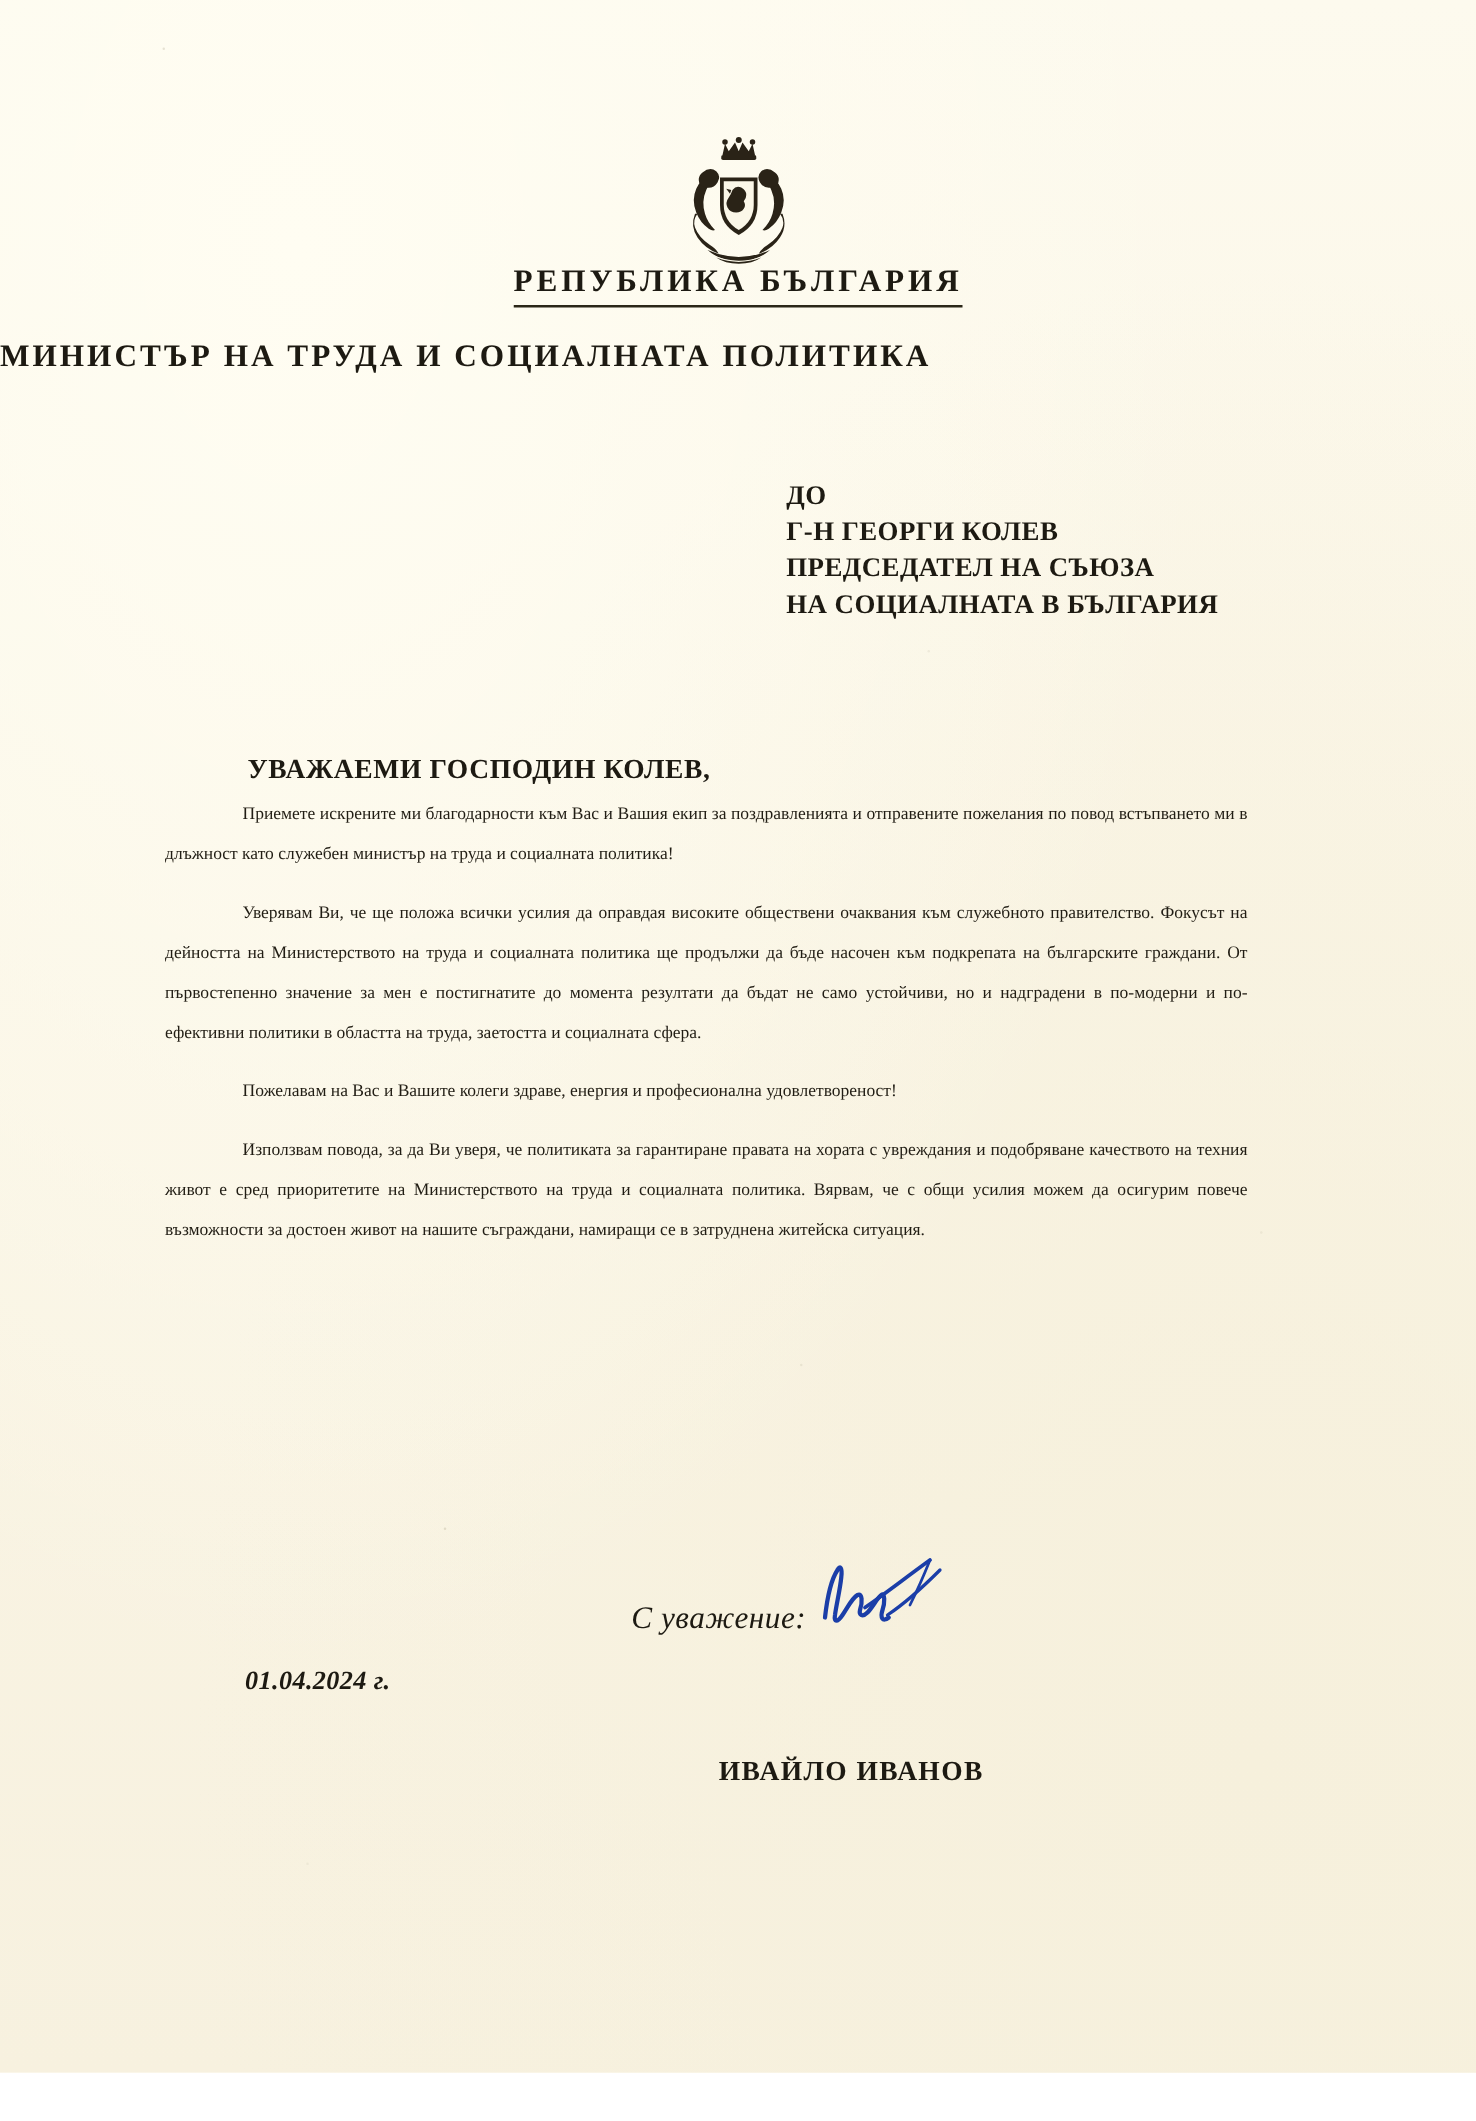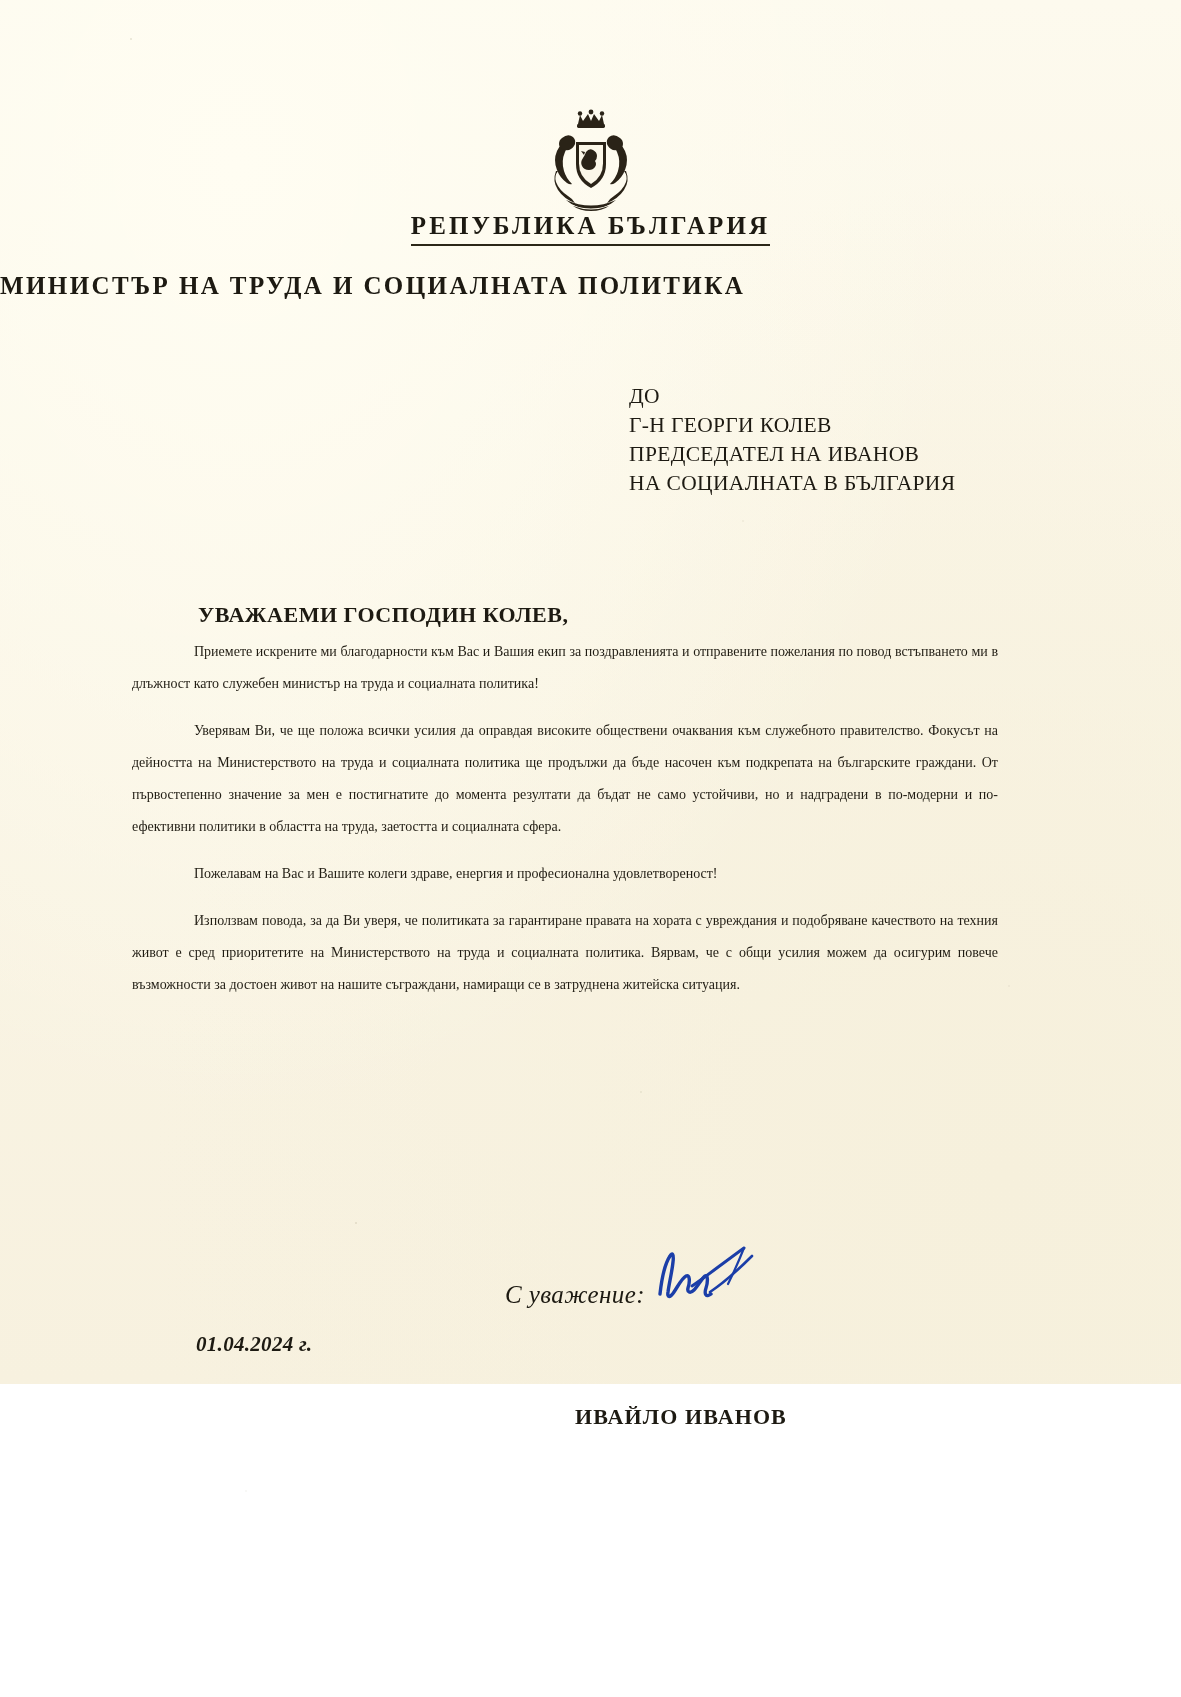--- a/index.html
+++ b/index.html
@@ -10,21 +10,21 @@
   body {
     width: 1181px;
     height: 1697px;
     overflow: hidden;
     font-family: "Liberation Serif", serif;
   }
 
   .page {
     position: relative;
     width: 1181px;
-    height: 1384px;
+    height: 1658px;
     background: #fbf7e8;
     background-image:
       radial-gradient(ellipse at 20% 12%, #fffdf2 0%, rgba(255,253,242,0) 55%),
       radial-gradient(ellipse at 85% 85%, #f6f0dc 0%, rgba(246,240,220,0) 60%),
       linear-gradient(180deg, #fdfaee 0%, #faf5e5 45%, #f7f1df 100%);
     box-sizing: border-box;
   }
 
   
   .speck {
@@ -81,21 +81,21 @@
     letter-spacing: 2.4px;
     color: #1d1a12;
   }
 
   
   .addressee {
     position: absolute;
     left: 629px;
     top: 382px;
     font-size: 21.5px;
-    font-weight: normal;
+    font-weight: bold;
     line-height: 29px;
     letter-spacing: 0.35px;
     color: #1d1a12;
   }
   .addressee div { white-space: nowrap; }
 
   
   .salutation {
     position: absolute;
     left: 198px;
@@ -213,21 +213,21 @@
 
     <div class="republic">
       <span>РЕПУБЛИКА БЪЛГАРИЯ</span>
     </div>
 
     <div class="ministry">МИНИСТЪР НА ТРУДА И СОЦИАЛНАТА ПОЛИТИКА</div>
 
     <div class="addressee">
       <div>ДО</div>
       <div>Г-Н ГЕОРГИ КОЛЕВ</div>
-      <div>ПРЕДСЕДАТЕЛ НА ИВАНОВ</div>
+      <div>ПРЕДСЕДАТЕЛ НА СЪЮЗА</div>
       <div>НА СОЦИАЛНАТА В БЪЛГАРИЯ</div>
     </div>
 
     <div class="salutation">УВАЖАЕМИ ГОСПОДИН КОЛЕВ,</div>
 
     <div class="body-text">
       <p>Приемете искрените ми благодарности към Вас и Вашия екип за поздравленията и отправените пожелания по повод встъпването ми в длъжност като служебен министър на труда и социалната политика!</p>
       <p>Уверявам Ви, че ще положа всички усилия да оправдая високите обществени очаквания към служебното правителство. Фокусът на дейността на Министерството на труда и социалната политика ще продължи да бъде насочен към подкрепата на българските граждани. От първостепенно значение за мен е постигнатите до момента резултати да бъдат не само устойчиви, но и надградени в по-модерни и по-ефективни политики в областта на труда, заетостта и социалната сфера.</p>
       <p>Пожелавам на Вас и Вашите колеги здраве, енергия и професионална удовлетвореност!</p>
       <p>Използвам повода, за да Ви уверя, че политиката за гарантиране правата на хората с увреждания и подобряване качеството на техния живот е сред приоритетите на Министерството на труда и социалната политика. Вярвам, че с общи усилия можем да осигурим повече възможности за достоен живот на нашите съграждани, намиращи се в затруднена житейска ситуация.</p>

